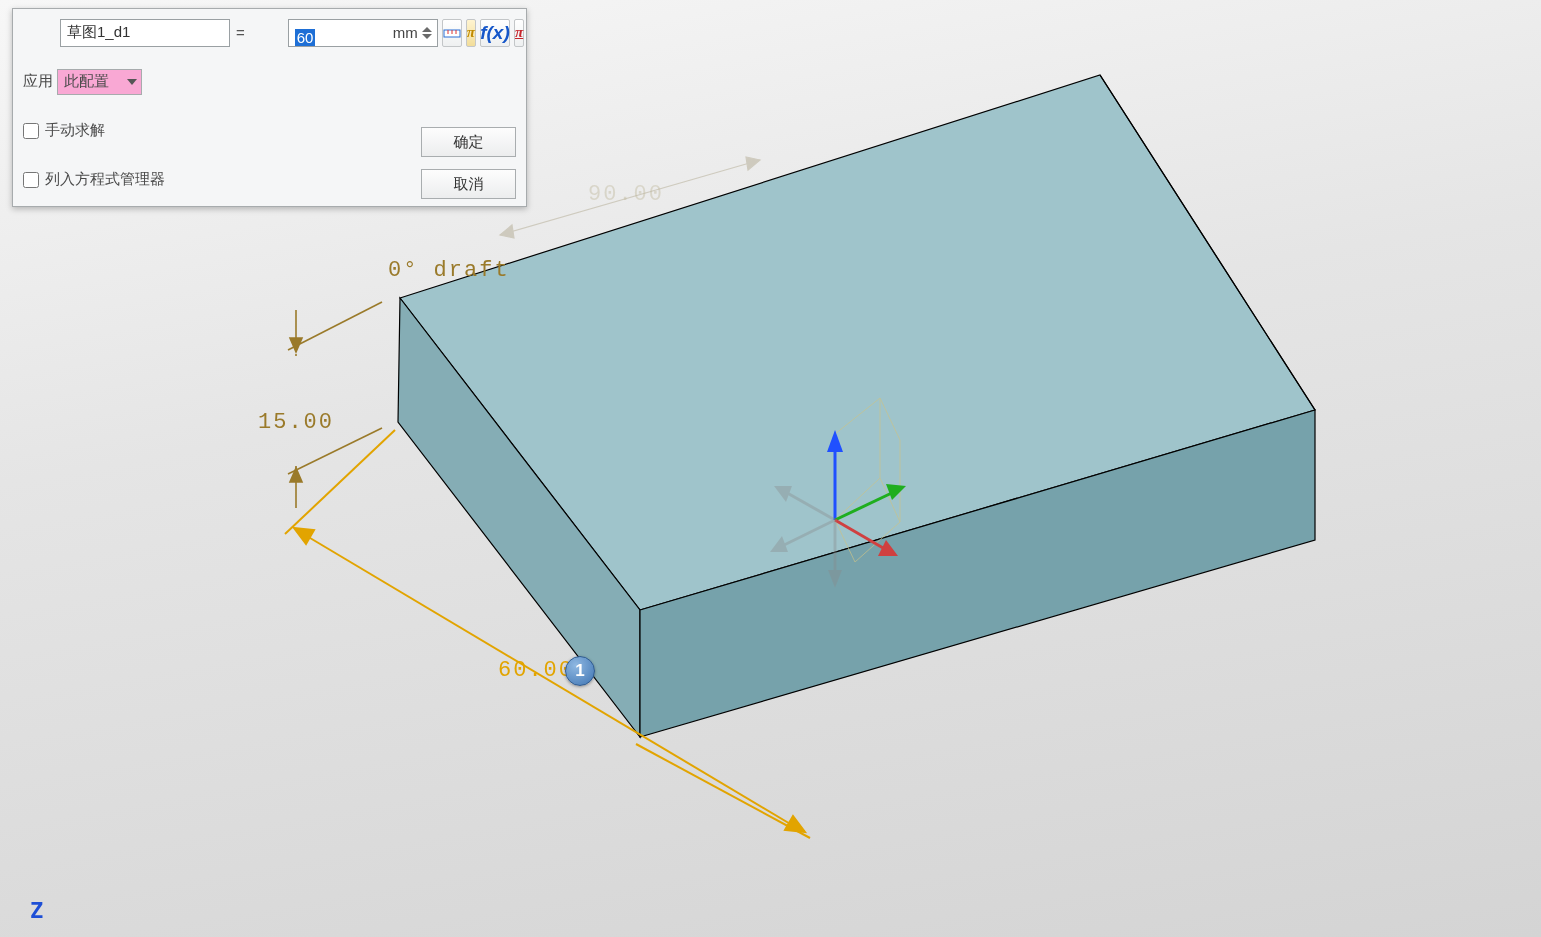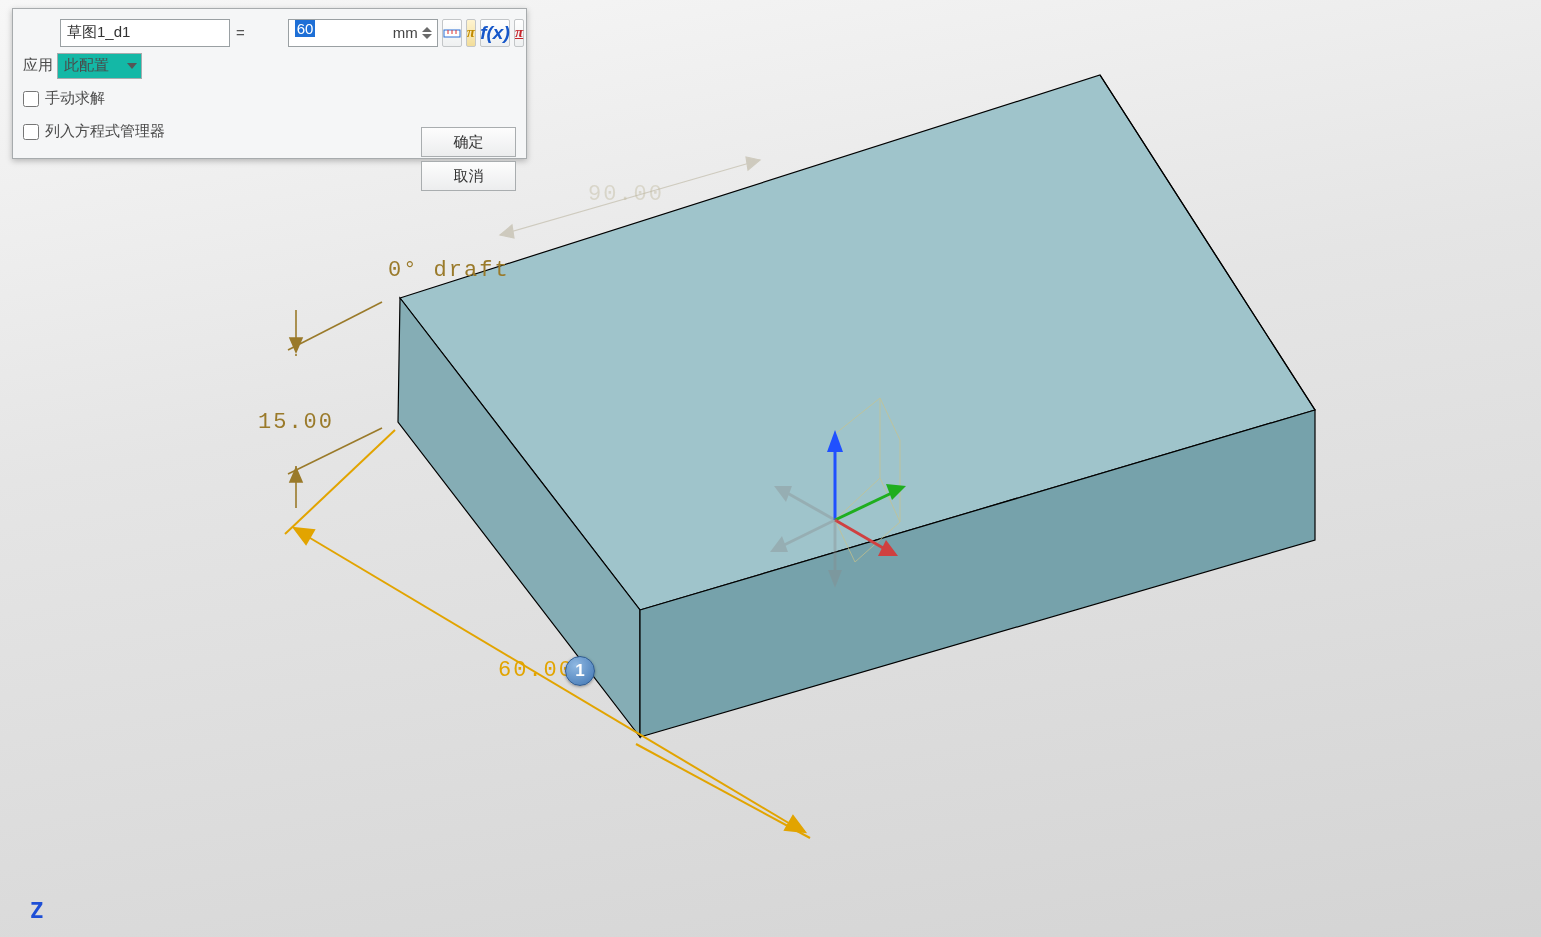--- a/index.html
+++ b/index.html
@@ -34,21 +34,21 @@
   .title-bar .title { font-weight: 400; color:#555; }
   .title-bar .spacer { flex:1; }
   .title-bar .tb-btn {
     width: 26px; height:22px; display:flex;align-items:center;justify-content:center;
     color:#8a8f91; cursor:pointer;
   }
 
   .dlg-body { padding: 7px 10px 10px 10px; }
 
   .row { display:flex; align-items:center; height:33px; }
-  .row + .row { margin-top: 0; }
+  .row + .row { margin-top: 16px; }
 
   .field {
     height:28px; background:#fff; border:1px solid #9aa0a3;
     padding:0 6px; font-size:15px; color:#333;margin-left:37px;
   }
   .name-field { width: 170px; }
   .eq-sign { padding:0 6px; color:#555; }
   .val-wrap { position:relative; }
   .val-field {
     width: 150px; text-align:left;
@@ -74,29 +74,29 @@
   .icon-btn {
     width:30px; height:28px; margin-left:4px;
     display:flex;align-items:center;justify-content:center;
     border:1px solid #c3c6c8; background:linear-gradient(#fff,#eef0f1);
     cursor:pointer; border-radius:2px;
   }
   .icon-btn:first-of-type{ margin-left:8px;}
 
   .combo {
     display:inline-flex; align-items:center;
-    height:26px; border:1px solid #a7abad; background:#14b8a6;
+    height:26px; border:1px solid #a7abad; background:#f9a8d4;
     padding:0 4px 0 6px; font-size:15px; cursor:pointer;
   }
   .combo .caret{ margin-left:18px; width:0;height:0;border-left:5px solid transparent;border-right:5px solid transparent;border-top:6px solid #555;}
 
   .chk { display:flex; align-items:center; gap:6px; }
   .chk input{ width:16px;height:16px; }
 
-  .btn-col { position:absolute; right:10px; top:118px; width:95px; display:flex; flex-direction:column; gap:4px;}
+  .btn-col { position:absolute; right:10px; top:118px; width:95px; display:flex; flex-direction:column; gap:12px;}
   .push-btn {
     height:30px; background:linear-gradient(#fdfdfd,#ecedee);
     border:1px solid #a9adaf; font-size:15px; color:#333; cursor:pointer;
   }
 
   
   .viewport { position:absolute; inset:0; }
   .viewport svg{ width:100%; height:100%; }
 
   .callout {
@@ -203,21 +203,21 @@
 <div class="callout" style="left:253px;top:56px;">2</div>
 <div class="callout" style="left:396px;top:120px;">3</div>
 
 <div class="dialog">
 
   <div class="dlg-body">
     <div class="row">
       <input class="field name-field" value="草图1_d1" style="">
       <span class="eq-sign">=</span>
       <span class="val-wrap">
-        <span class="field val-field" style="display:inline-flex;align-items:flex-start;">
+        <span class="field val-field" style="display:inline-flex;align-items:flex-end;">
           <span class="sel">60</span>
         </span>
         <span class="unit">mm</span>
         <span class="spin">
             <div class="up"></div>
             <div class="dn"></div>
           </span>
       </span>
       <span class="icon-btn">
         <svg width="18" height="16" viewBox="0 0 18 16">

